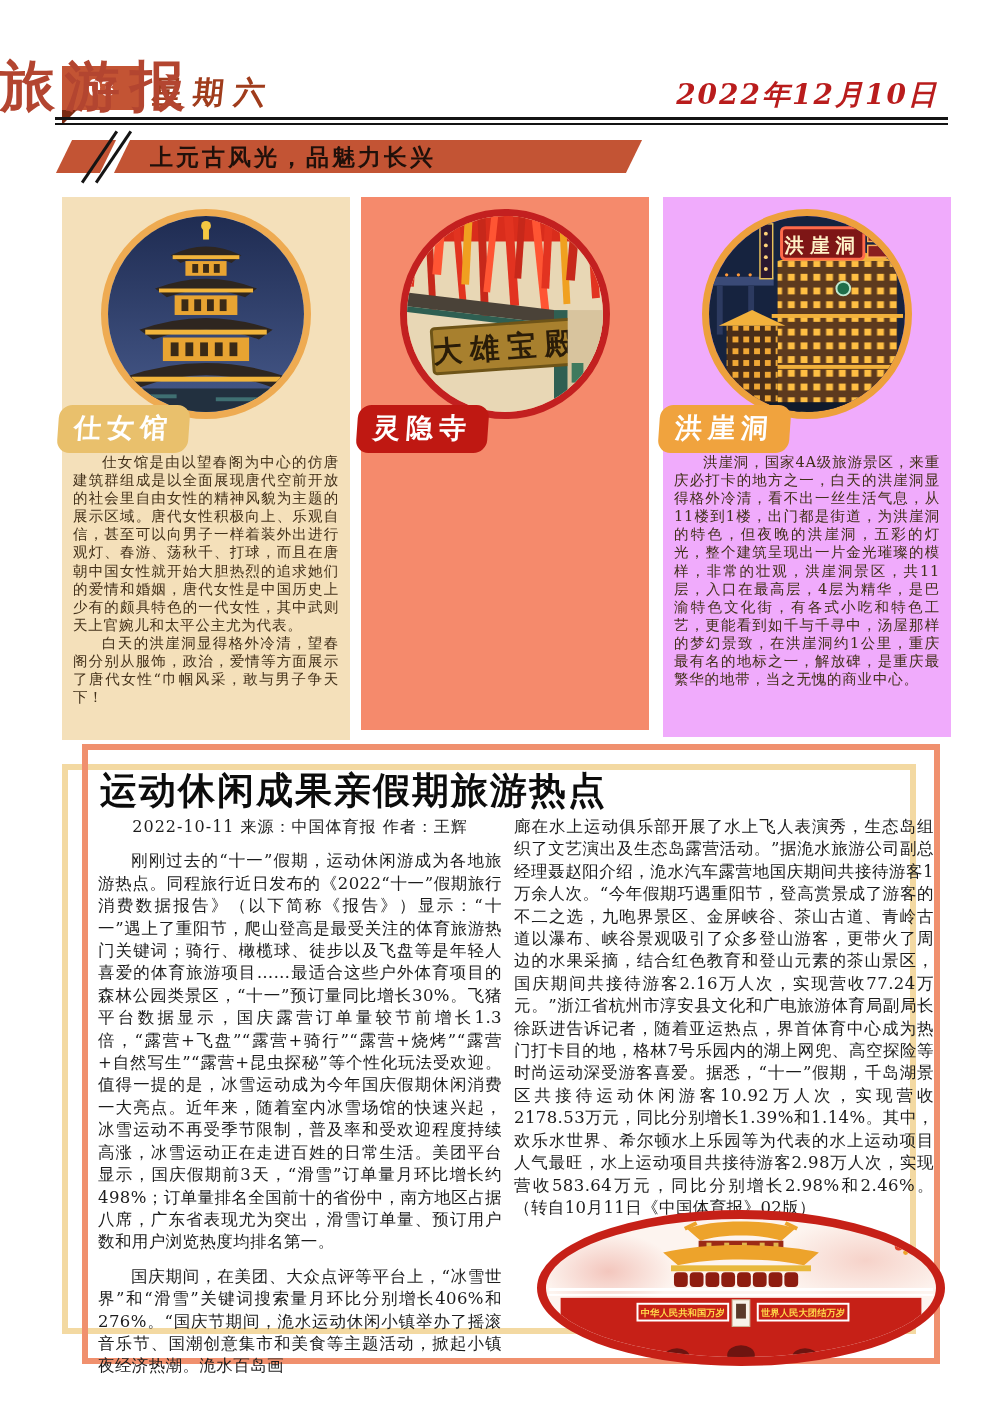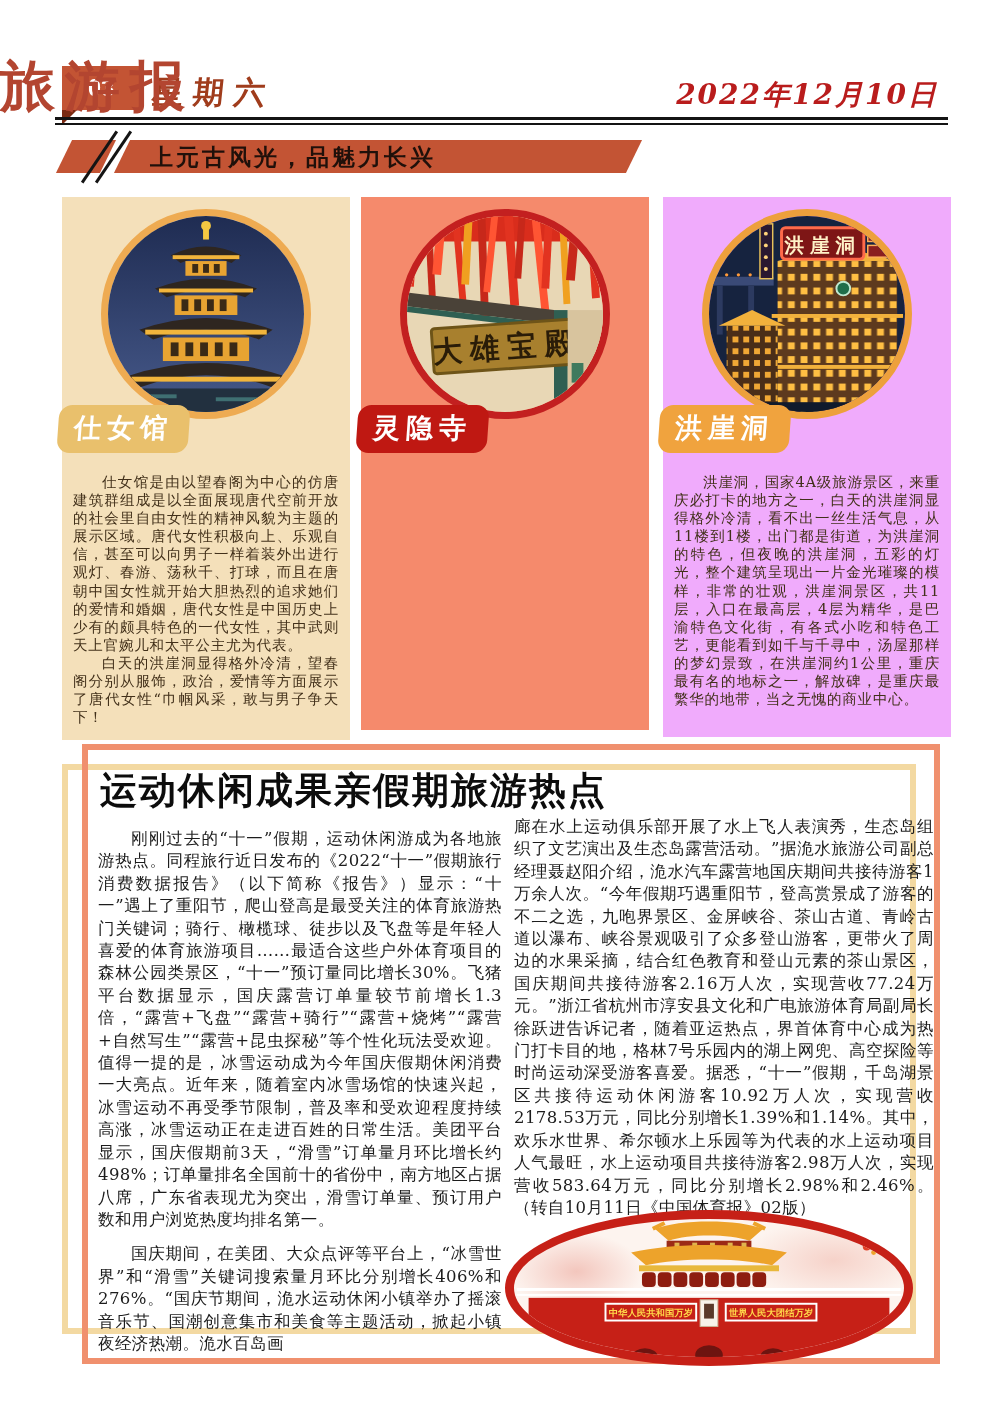--- a/index.html
+++ b/index.html
@@ -43,42 +43,42 @@
   .ring-1 { border:7px solid #eeab52; }
   .ring-2 { border:7px solid #c32020; }
   .ring-3 { border:7px solid #eda03c; }
   .photo-ring svg { display:block; width:100%; height:100%; }
   .badge { display:inline-block; position:relative; z-index:2; margin:-14px 0 0 -4px;
            padding:5px 16px 7px 16px; border-radius:13px; color:#ffffff;
            font-size:27px; font-weight:900; letter-spacing:6px; transform:skewX(-4deg); }
   .badge-1 { background:#e9c06c; }
   .badge-2 { background:#bf1812; }
   .badge-3 { background:#f0a33e; }
-  .card-text { margin:20px 11px 0 11px; color:#42301a; font-size:14.5px;
+  .card-text { margin:0 11px 0 11px; color:#42301a; font-size:14.5px;
                line-height:18.1px; text-align:justify; letter-spacing:0.8px; }
   .card-text p { text-indent:2em; }
 
   
   .frame-wheat  { left:62px; top:764px; width:854px; height:570px;
                   border:6px solid #f3d9a2; z-index:1; }
   .frame-salmon { left:82px; top:744px; width:858px; height:620px;
                   border:6px solid #f0906e; z-index:2; }
   .headline { left:100px; top:766px; width:800px; text-align:left; z-index:3;
               font-family:"DejaVu Sans", sans-serif; font-weight:900; font-size:37px;
               color:#0c0c0c; letter-spacing:2px; }
   .col { z-index:3; font-size:16.5px; line-height:22.4px; color:#1c1c1c;
          text-align:justify; letter-spacing:0.4px; }
   .col-left  { left:98px;  top:816px; width:404px; }
   .col-right { left:514px; top:816px; width:420px; }
   .byline { text-align:center; text-indent:0; font-size:16px; margin-bottom:3px;
             letter-spacing:1px; }
   .col p.indent { text-indent:2em;margin-top:12px; }
 
   
-  .gate-ellipse { left:505px; top:1210px; width:408px; height:156px; z-index:4;
+  .gate-ellipse { left:537px; top:1210px; width:408px; height:156px; z-index:4;
                   border:9px solid #c62017; border-radius:50%; overflow:hidden;
                   background:
                     radial-gradient(95px 55px at 16% 38%, #f3c6bd 0%, rgba(243,198,189,0) 70%),
                     radial-gradient(130px 60px at 82% 30%, #f6d2c9 0%, rgba(246,210,201,0) 70%),
                     #fdf4ef; }
   .gate-ellipse svg { display:block; width:100%; height:100%; }
 </style>
 </head>
 <body>
 
@@ -226,20 +226,21 @@
     <p>洪崖洞，国家4A级旅游景区，来重庆必打卡的地方之一，白天的洪崖洞显得格外冷清，看不出一丝生活气息，从11楼到1楼，出门都是街道，为洪崖洞的特色，但夜晚的洪崖洞，五彩的灯光，整个建筑呈现出一片金光璀璨的模样，非常的壮观，洪崖洞景区，共11层，入口在最高层，4层为精华，是巴渝特色文化街，有各式小吃和特色工艺，更能看到如千与千寻中，汤屋那样的梦幻景致，在洪崖洞约1公里，重庆最有名的地标之一，解放碑，是重庆最繁华的地带，当之无愧的商业中心。</p>
   </div>
 </div>
 
 <div class="abs frame-wheat"></div>
 <div class="abs frame-salmon"></div>
 
 <div class="abs headline">运动休闲成果亲假期旅游热点</div>
 
 <div class="abs col col-left">
+  <p class="byline">2022-10-11 来源：中国体育报 作者：王辉</p>
   <p class="indent">刚刚过去的“十一”假期，运动休闲游成为各地旅游热点。同程旅行近日发布的《2022“十一”假期旅行消费数据报告》（以下简称《报告》）显示：“十一”遇上了重阳节，爬山登高是最受关注的体育旅游热门关键词；骑行、橄榄球、徒步以及飞盘等是年轻人喜爱的体育旅游项目……最适合这些户外体育项目的森林公园类景区，“十一”预订量同比增长30%。飞猪平台数据显示，国庆露营订单量较节前增长1.3倍，“露营+飞盘”“露营+骑行”“露营+烧烤”“露营+自然写生”“露营+昆虫探秘”等个性化玩法受欢迎。值得一提的是，冰雪运动成为今年国庆假期休闲消费一大亮点。近年来，随着室内冰雪场馆的快速兴起，冰雪运动不再受季节限制，普及率和受欢迎程度持续高涨，冰雪运动正在走进百姓的日常生活。美团平台显示，国庆假期前3天，“滑雪”订单量月环比增长约498%；订单量排名全国前十的省份中，南方地区占据八席，广东省表现尤为突出，滑雪订单量、预订用户数和用户浏览热度均排名第一。</p>
   <p class="indent">国庆期间，在美团、大众点评等平台上，“冰雪世界”和“滑雪”关键词搜索量月环比分别增长406%和276%。“国庆节期间，洈水运动休闲小镇举办了摇滚音乐节、国潮创意集市和美食等主题活动，掀起小镇夜经济热潮。洈水百岛画</p>
 </div>
 
 <div class="abs col col-right">
   <p>廊在水上运动俱乐部开展了水上飞人表演秀，生态岛组织了文艺演出及生态岛露营活动。”据洈水旅游公司副总经理聂赵阳介绍，洈水汽车露营地国庆期间共接待游客1万余人次。“今年假期巧遇重阳节，登高赏景成了游客的不二之选，九咆界景区、金屏峡谷、茶山古道、青岭古道以瀑布、峡谷景观吸引了众多登山游客，更带火了周边的水果采摘，结合红色教育和登山元素的茶山景区，国庆期间共接待游客2.16万人次，实现营收77.24万元。”浙江省杭州市淳安县文化和广电旅游体育局副局长徐跃进告诉记者，随着亚运热点，界首体育中心成为热门打卡目的地，格林7号乐园内的湖上网兜、高空探险等时尚运动深受游客喜爱。据悉，“十一”假期，千岛湖景区共接待运动休闲游客10.92万人次，实现营收2178.53万元，同比分别增长1.39%和1.14%。其中，欢乐水世界、希尔顿水上乐园等为代表的水上运动项目人气最旺，水上运动项目共接待游客2.98万人次，实现营收583.64万元，同比分别增长2.98%和2.46%。（转自10月11日《中国体育报》02版）</p>
 </div>
 
 <div class="abs gate-ellipse">
   <svg viewBox="0 0 390 140">

